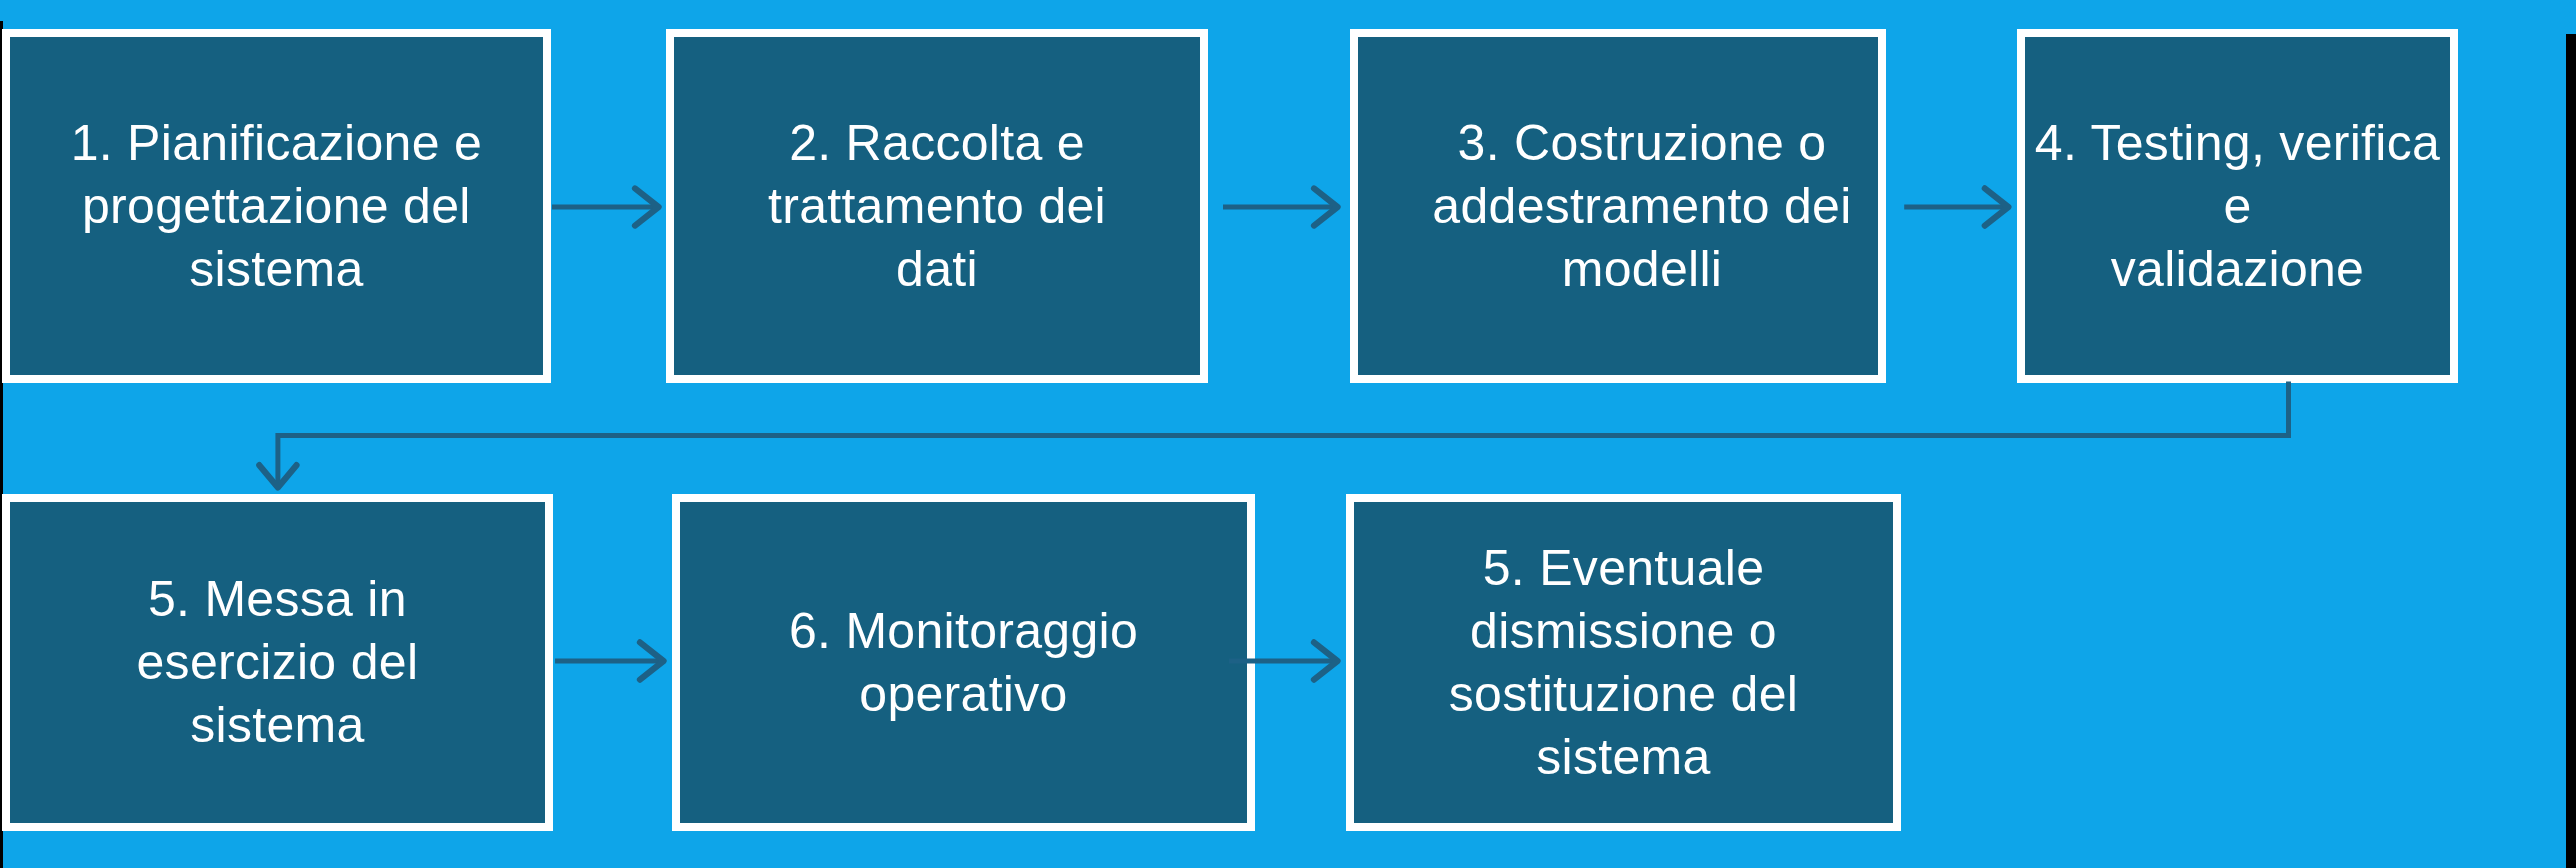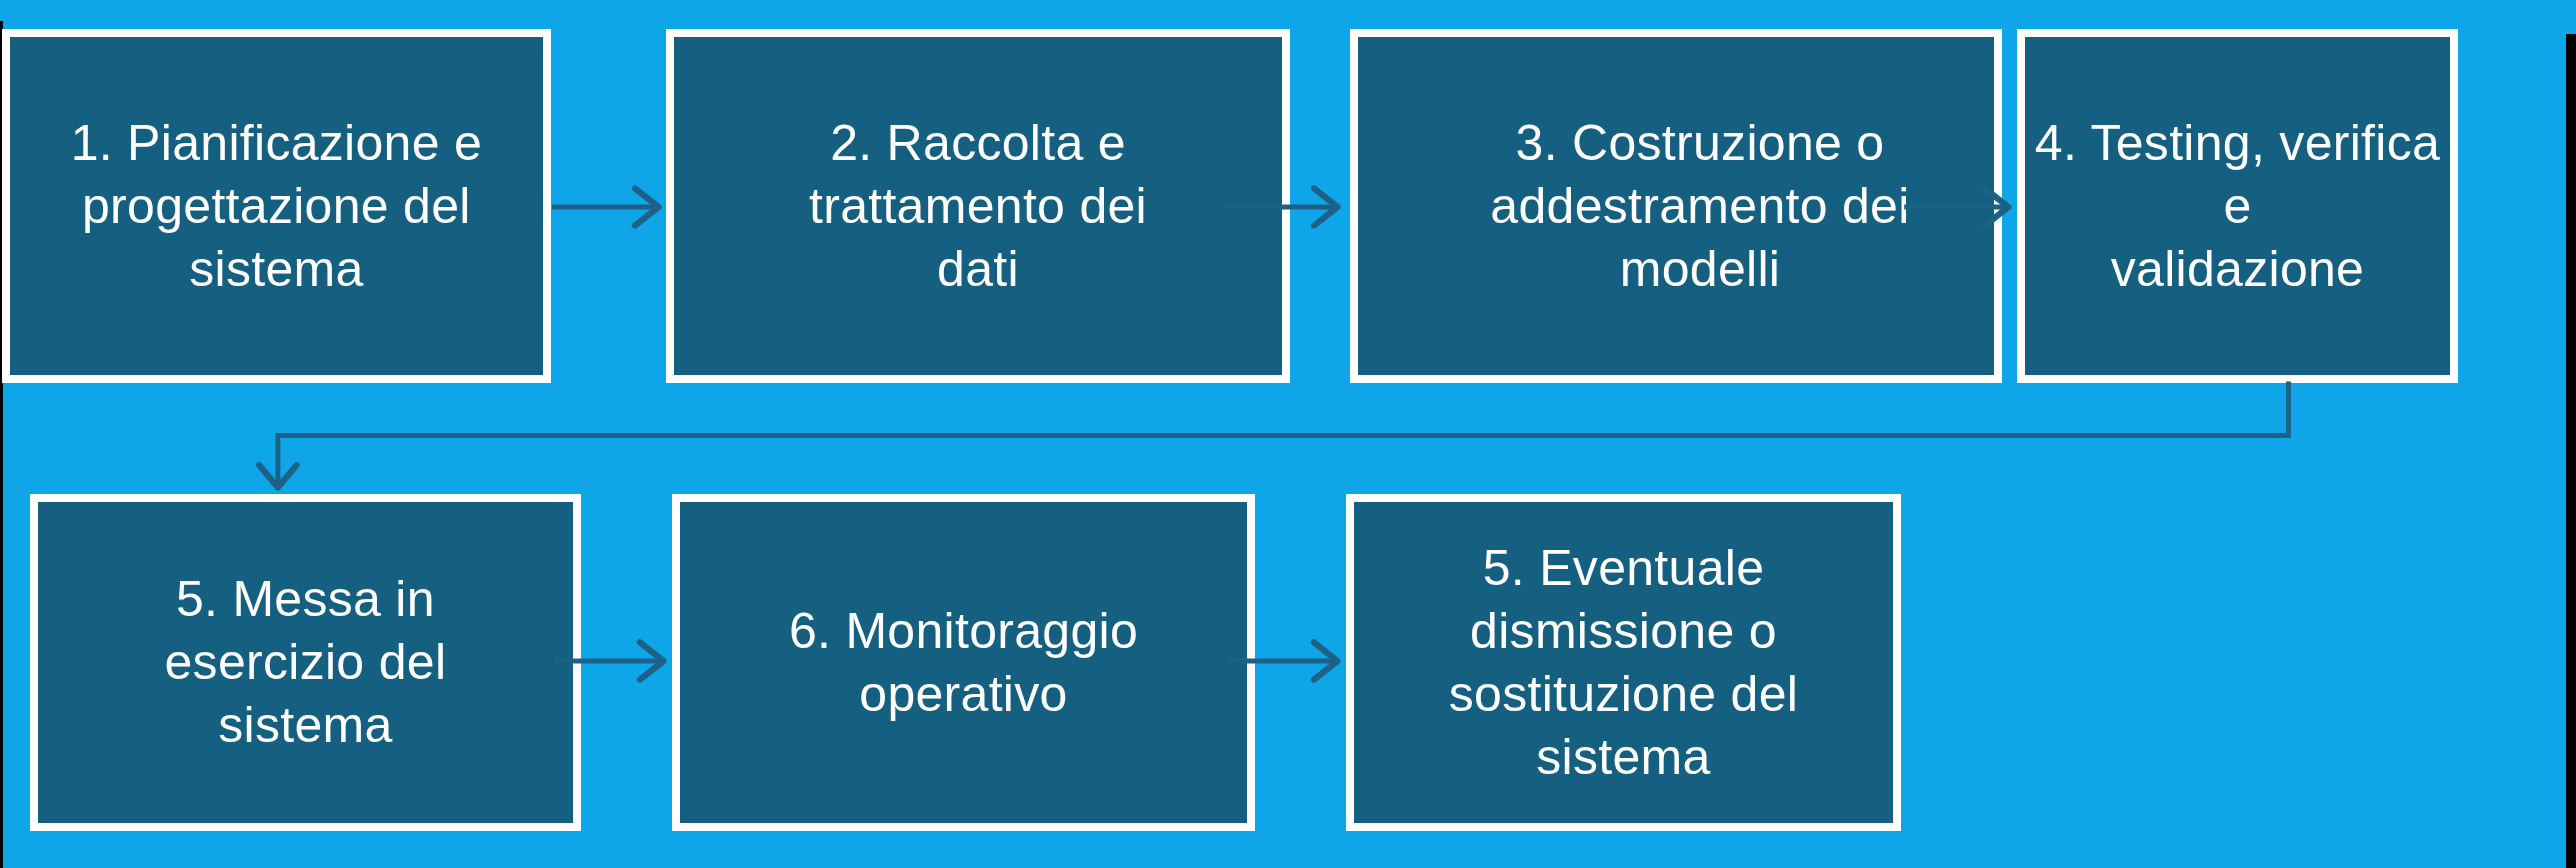--- a/index.html
+++ b/index.html
@@ -26,24 +26,24 @@
     box-sizing: border-box;
     display: flex;
     align-items: center;
     justify-content: center;
     text-align: center;
   }
   .row1 { top: 29px;  height: 354px; }
   .row2 { top: 494px; height: 337px; }
 
   #box-1 { left: 1.9px;    width: 549px; }
-  #box-2 { left: 666px; width: 624px; }
-  #box-3 { left: 1350px; width: 652px; padding-left: 48px; }
+  #box-2 { left: 666px; width: 542px; }
+  #box-3 { left: 1350px; width: 536px; padding-left: 48px; }
   #box-4 { left: 2017px; width: 441px; }
-  #box-5 { left: 1.9px;    width: 551px; margin-left: 28px; }
+  #box-5 { left: 1.9px;    width: 551px; }
   #box-6 { left: 672px; width: 583px; }
   #box-7 { left: 1346px; width: 555px; }
 
   .box-label {
     color: #FFFFFF;
     font-size: 50px;
     line-height: 63px;
     white-space: pre-line;
     font-weight: 400;
     letter-spacing: 0.3px;

